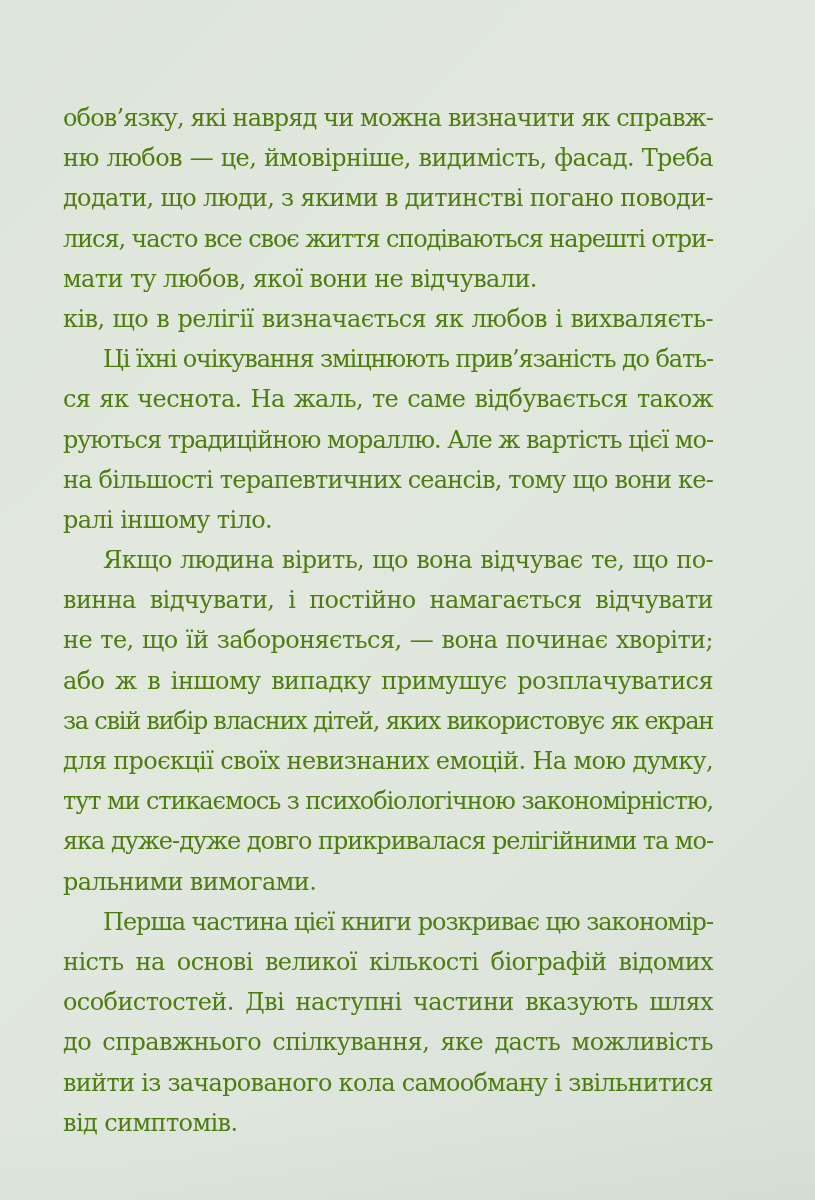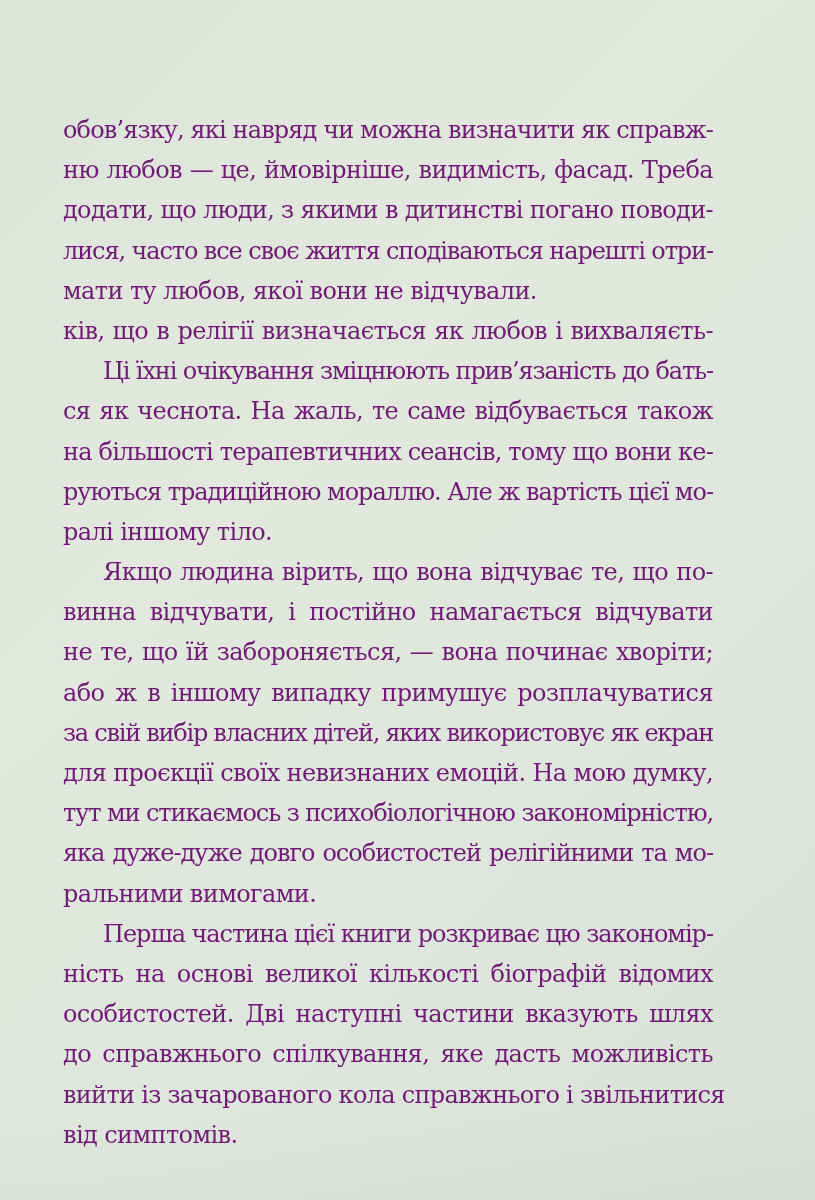--- a/index.html
+++ b/index.html
@@ -54,55 +54,55 @@
       left: 0; right: 0;
       bottom: 0;
       height: 90px;
       background: linear-gradient(180deg, rgba(0,0,0,0) 0%, rgba(120,130,120,0.04) 100%);
     }
   </style>
 </head>
 <body style="background-color: rgb(223, 229, 220);">
 
 <div class="page">
-  <div class="text-column" style="color: #701a75; margin-top: 12px;">
+  <div class="text-column" style="color: #4d7c0f;">
 
     <div class="paragraph">
       <span class="line" style="letter-spacing: -0.865625px;">обов’язку, які навряд чи можна визначити як справж-</span>
       <span class="line">ню любов — це, ймовірніше, видимість, фасад. Треба</span>
       <span class="line" style="letter-spacing: -0.666176px;">додати, що люди, з якими в дитинстві погано поводи-</span>
       <span class="line" style="letter-spacing: -1.09971px;">лися, часто все своє життя сподіваються нарешті отри-</span>
       <span class="line last">мати ту любов, якої вони не відчували.</span>
     </div>
 
     <div class="paragraph">
       <span class="line">ків, що в релігії визначається як любов і вихваляєть-</span>
       <span class="line indent" style="letter-spacing: -1.12267px;">Ці їхні очікування зміцнюють прив’язаність до бать-</span>
       <span class="line">ся як чеснота. На жаль, те саме відбувається також</span>
+      <span class="line" style="letter-spacing: -1.03389px;">руються традиційною мораллю. Але ж вартість цієї мо-</span>
       <span class="line" style="letter-spacing: -0.79982px;">на більшості терапевтичних сеансів, тому що вони ке-</span>
-      <span class="line" style="letter-spacing: -1.03389px;">руються традиційною мораллю. Але ж вартість цієї мо-</span>
       <span class="line last">ралі іншому тіло.</span>
     </div>
 
     <div class="paragraph">
       <span class="line indent">Якщо людина вірить, що вона відчуває те, що по-</span>
       <span class="line">винна відчувати, і постійно намагається відчувати</span>
       <span class="line">не те, що їй забороняється, — вона починає хворіти;</span>
       <span class="line">або ж в іншому випадку примушує розплачуватися</span>
       <span class="line" style="letter-spacing: -1.25256px;">за свій вибір власних дітей, яких використовує як екран</span>
       <span class="line" style="letter-spacing: -0.636765px;">для проєкції своїх невизнаних емоцій. На мою думку,</span>
       <span class="line" style="letter-spacing: -1.09099px;">тут ми стикаємось з психобіологічною закономірністю,</span>
-      <span class="line" style="letter-spacing: -1.02616px;">яка дуже-дуже довго особистостей релігійними та мо-</span>
+      <span class="line" style="letter-spacing: -1.02616px;">яка дуже-дуже довго прикривалася релігійними та мо-</span>
       <span class="line last">ральними вимогами.</span>
     </div>
 
     <div class="paragraph">
       <span class="line indent" style="letter-spacing: -1.03848px;">Перша частина цієї книги розкриває цю закономір-</span>
       <span class="line">ність на основі великої кількості біографій відомих</span>
       <span class="line">особистостей. Дві наступні частини вказують шлях</span>
       <span class="line">до справжнього спілкування, яке дасть можливість</span>
-      <span class="line" style="letter-spacing: -0.705392px;">вийти із зачарованого кола справжнього і звільнитися</span>
+      <span class="line" style="letter-spacing: -0.705392px;">вийти із зачарованого кола самообману і звільнитися</span>
       <span class="line last">від симптомів.</span>
     </div>
 
   </div>
   <div class="bleed"></div>
 </div>
 
 </body></html>

